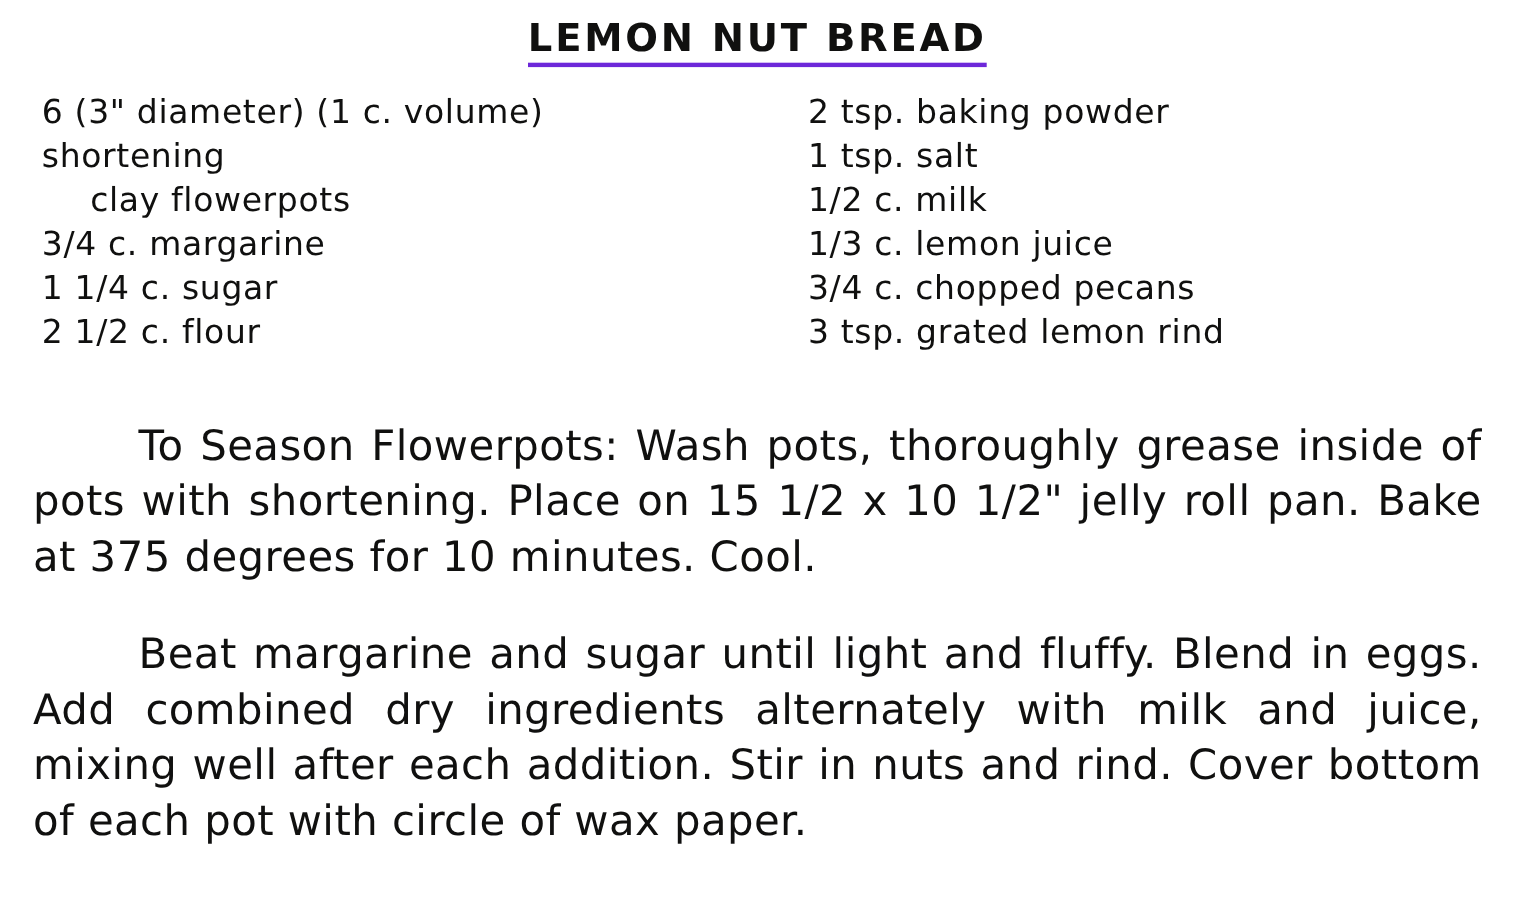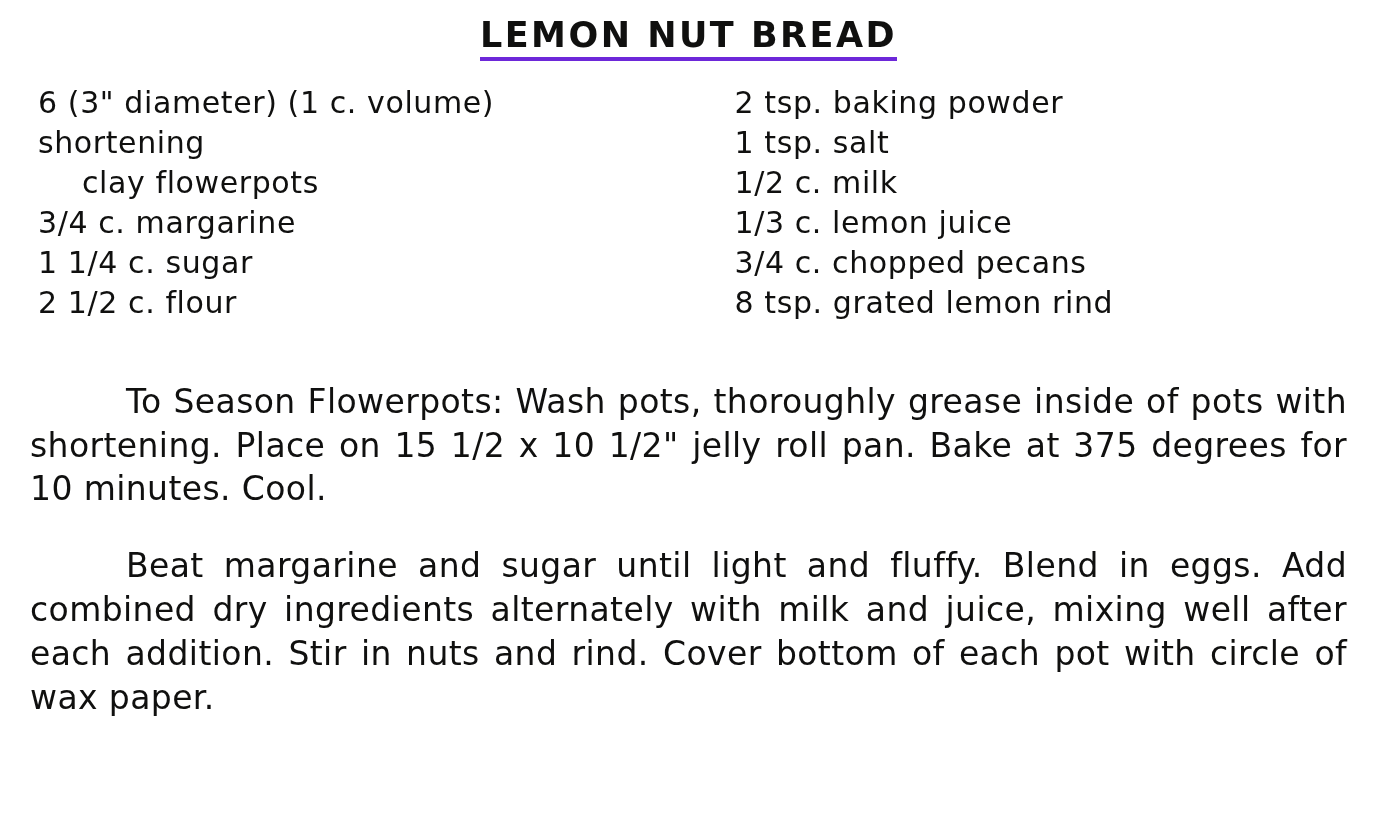--- a/index.html
+++ b/index.html
@@ -63,21 +63,21 @@
     white-space: pre-wrap;
   }
   .ing.indent {
     padding-left: 44px;
   }
 
   
   .body-text {
     margin-top: 56px;
     padding: 0 30px 0 30px;
-    font-size: 33px;
+    font-size: 38px;
     line-height: 1.33;
     letter-spacing: 0.4px;
     text-align: justify;
   }
   .para {
     margin-bottom: 0;
   }
   .para .first-indent {
     display: inline-block;
     width: 96px;
@@ -112,21 +112,21 @@
       <div class="ing">1 1/4 c. sugar</div>
       <div class="ing">2 1/2 c. flour</div>
     </div>
 
     <div class="col col-right">
       <div class="ing">2 tsp. baking powder</div>
       <div class="ing">1 tsp. salt</div>
       <div class="ing">1/2 c. milk</div>
       <div class="ing">1/3 c. lemon juice</div>
       <div class="ing">3/4 c. chopped pecans</div>
-      <div class="ing">8 tsp. grated lemon rind</div>
+      <div class="ing">3 tsp. grated lemon rind</div>
     </div>
 
   </div>
 
   <div class="body-text">
     <p class="para"><span class="first-indent"></span><span>To Season Flowerpots: Wash pots, thoroughly grease inside of pots with shortening. Place on 15 1/2 x 10 1/2" jelly roll pan. Bake at 375 degrees for 10 minutes. Cool.</span></p>
     <p class="para"><span class="first-indent"></span><span>Beat margarine and sugar until light and fluffy. Blend in eggs. Add combined dry ingredients alternately with milk and juice, mixing well after each addition. Stir in nuts and rind. Cover bottom of each pot with circle of wax paper.</span></p>
   </div>
 
 

